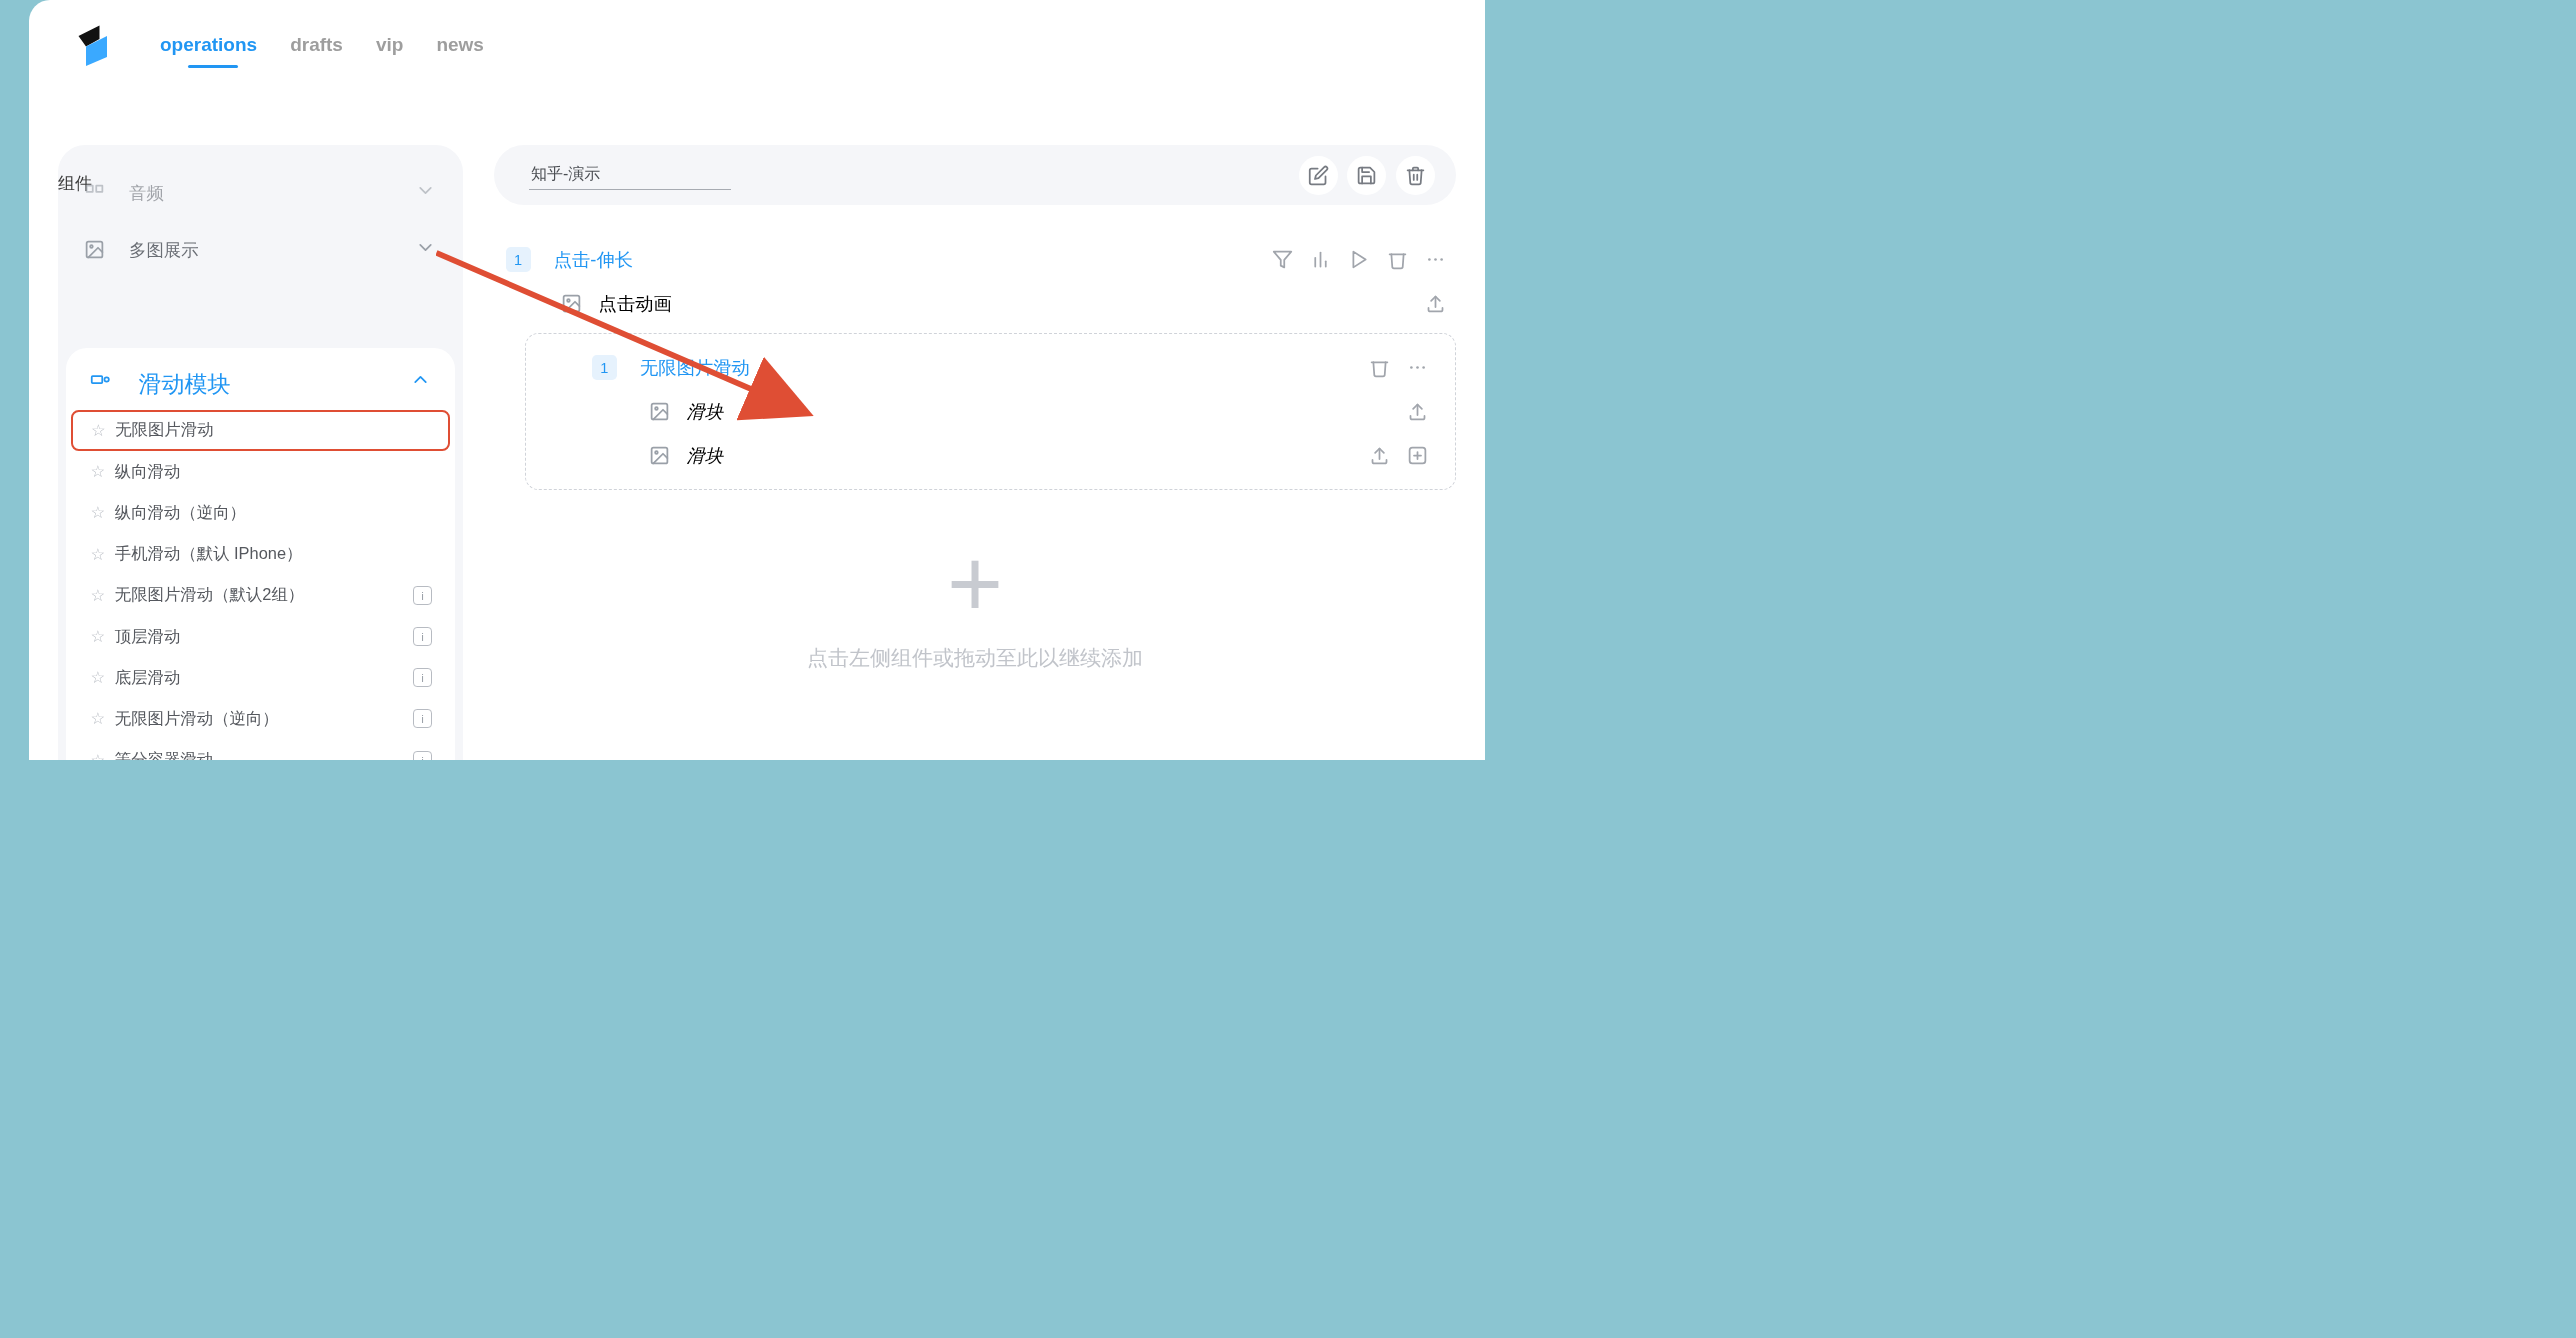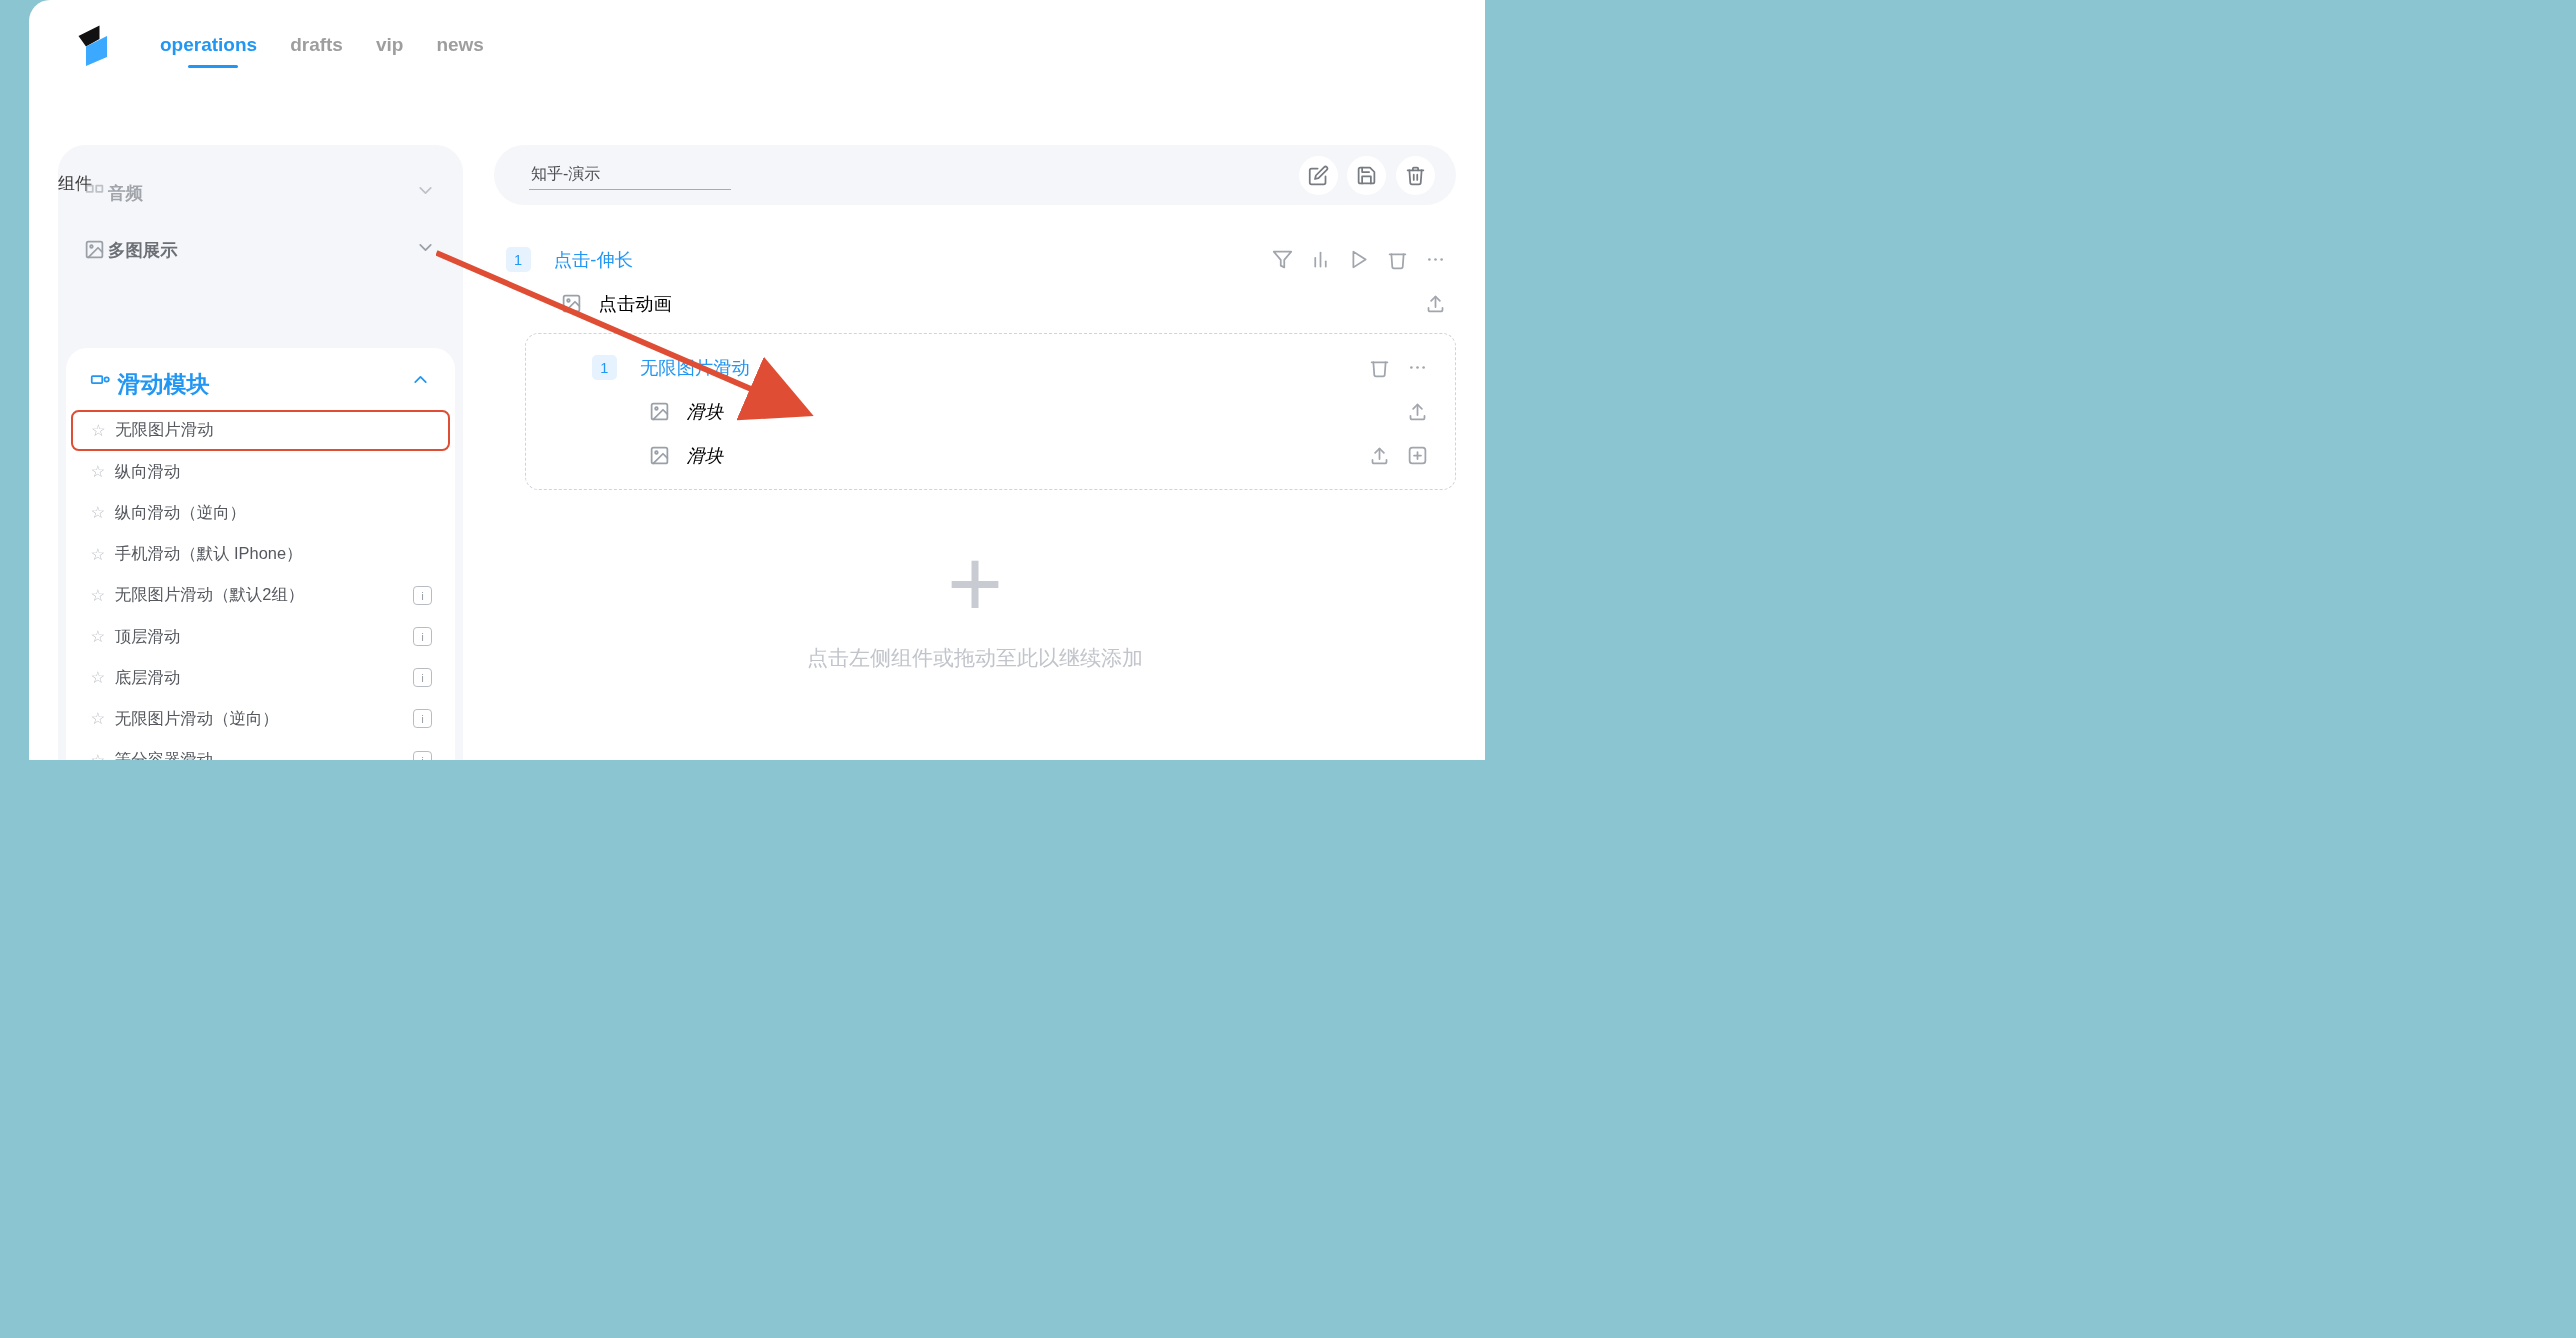--- a/index.html
+++ b/index.html
@@ -104,21 +104,21 @@
   .cat {
     display: flex;
     align-items: center;
     padding: 15.4px 27px 15.4px 23px;
     font-size: 17.4px;
     color: #6b6f76;
     cursor: pointer;
   }
   .cat .cat-icon { width: 27px; display: inline-flex; justify-content: center; color: #9aa0a8; }
   .cat .chev { margin-left: auto; color: #9aa0a8; }
-  .cat-label { margin-left: 0; font-weight: bold; }
+  .cat-label { margin-left: 21px; }
 
   .cat.cut {
     opacity: 0.6;
     padding-top: 0;
     margin-top: -3.9px;
   }
 
   
   .subpanel {
     position: absolute;

